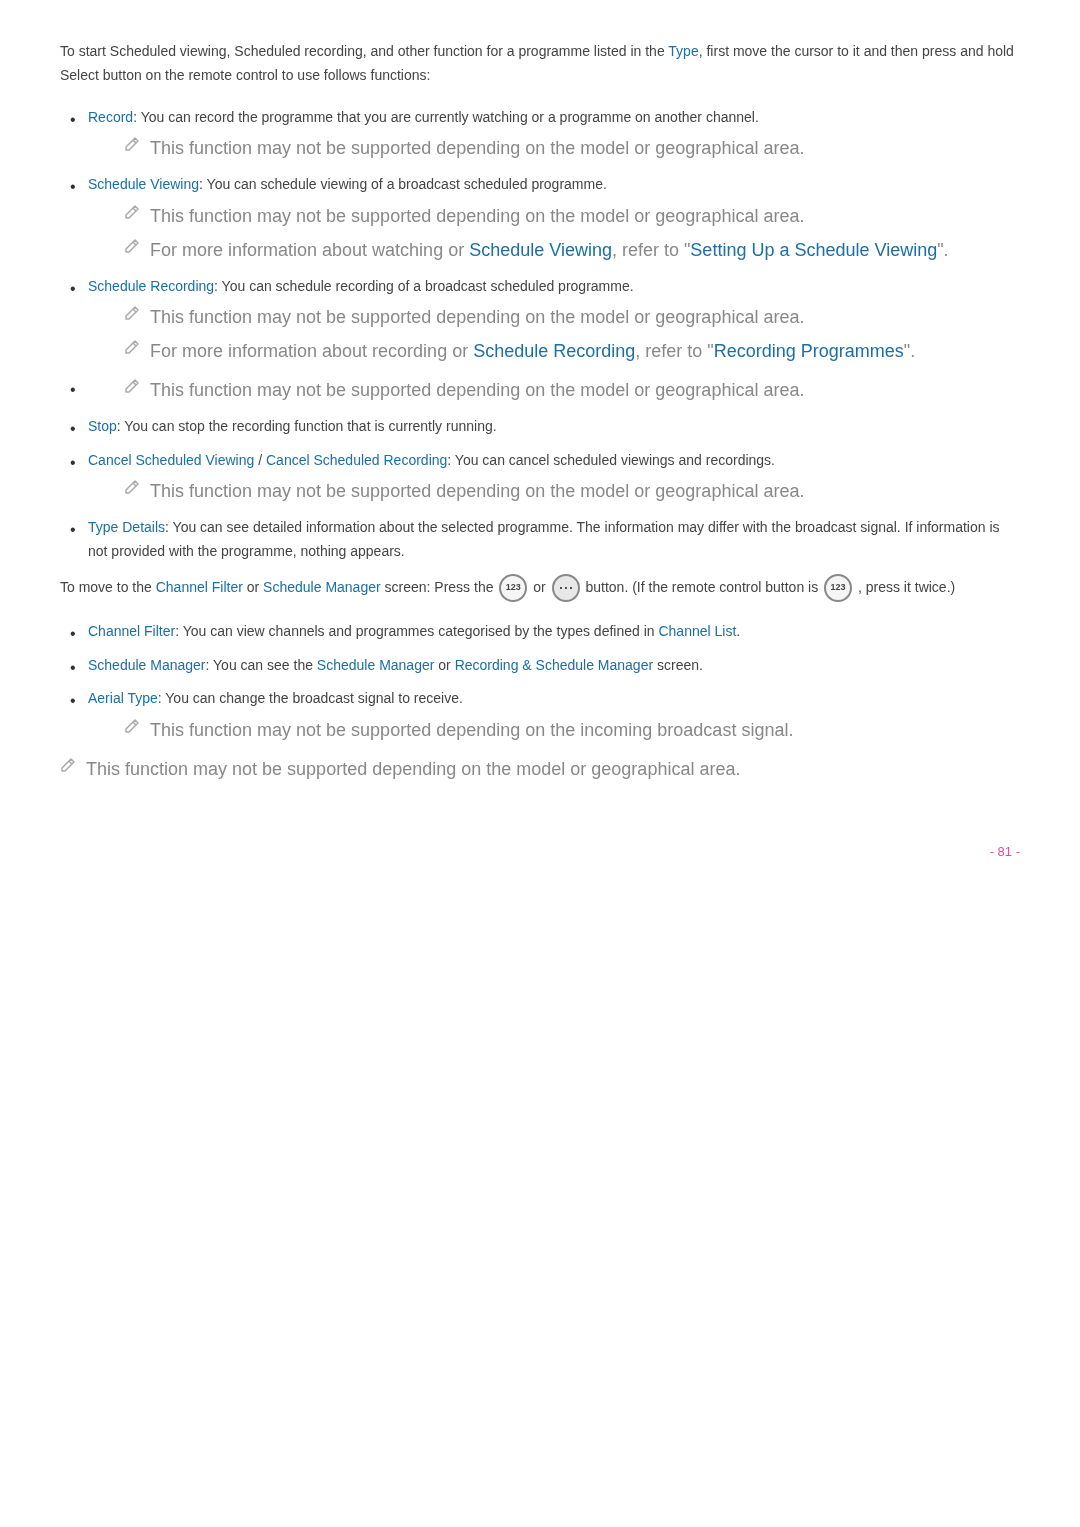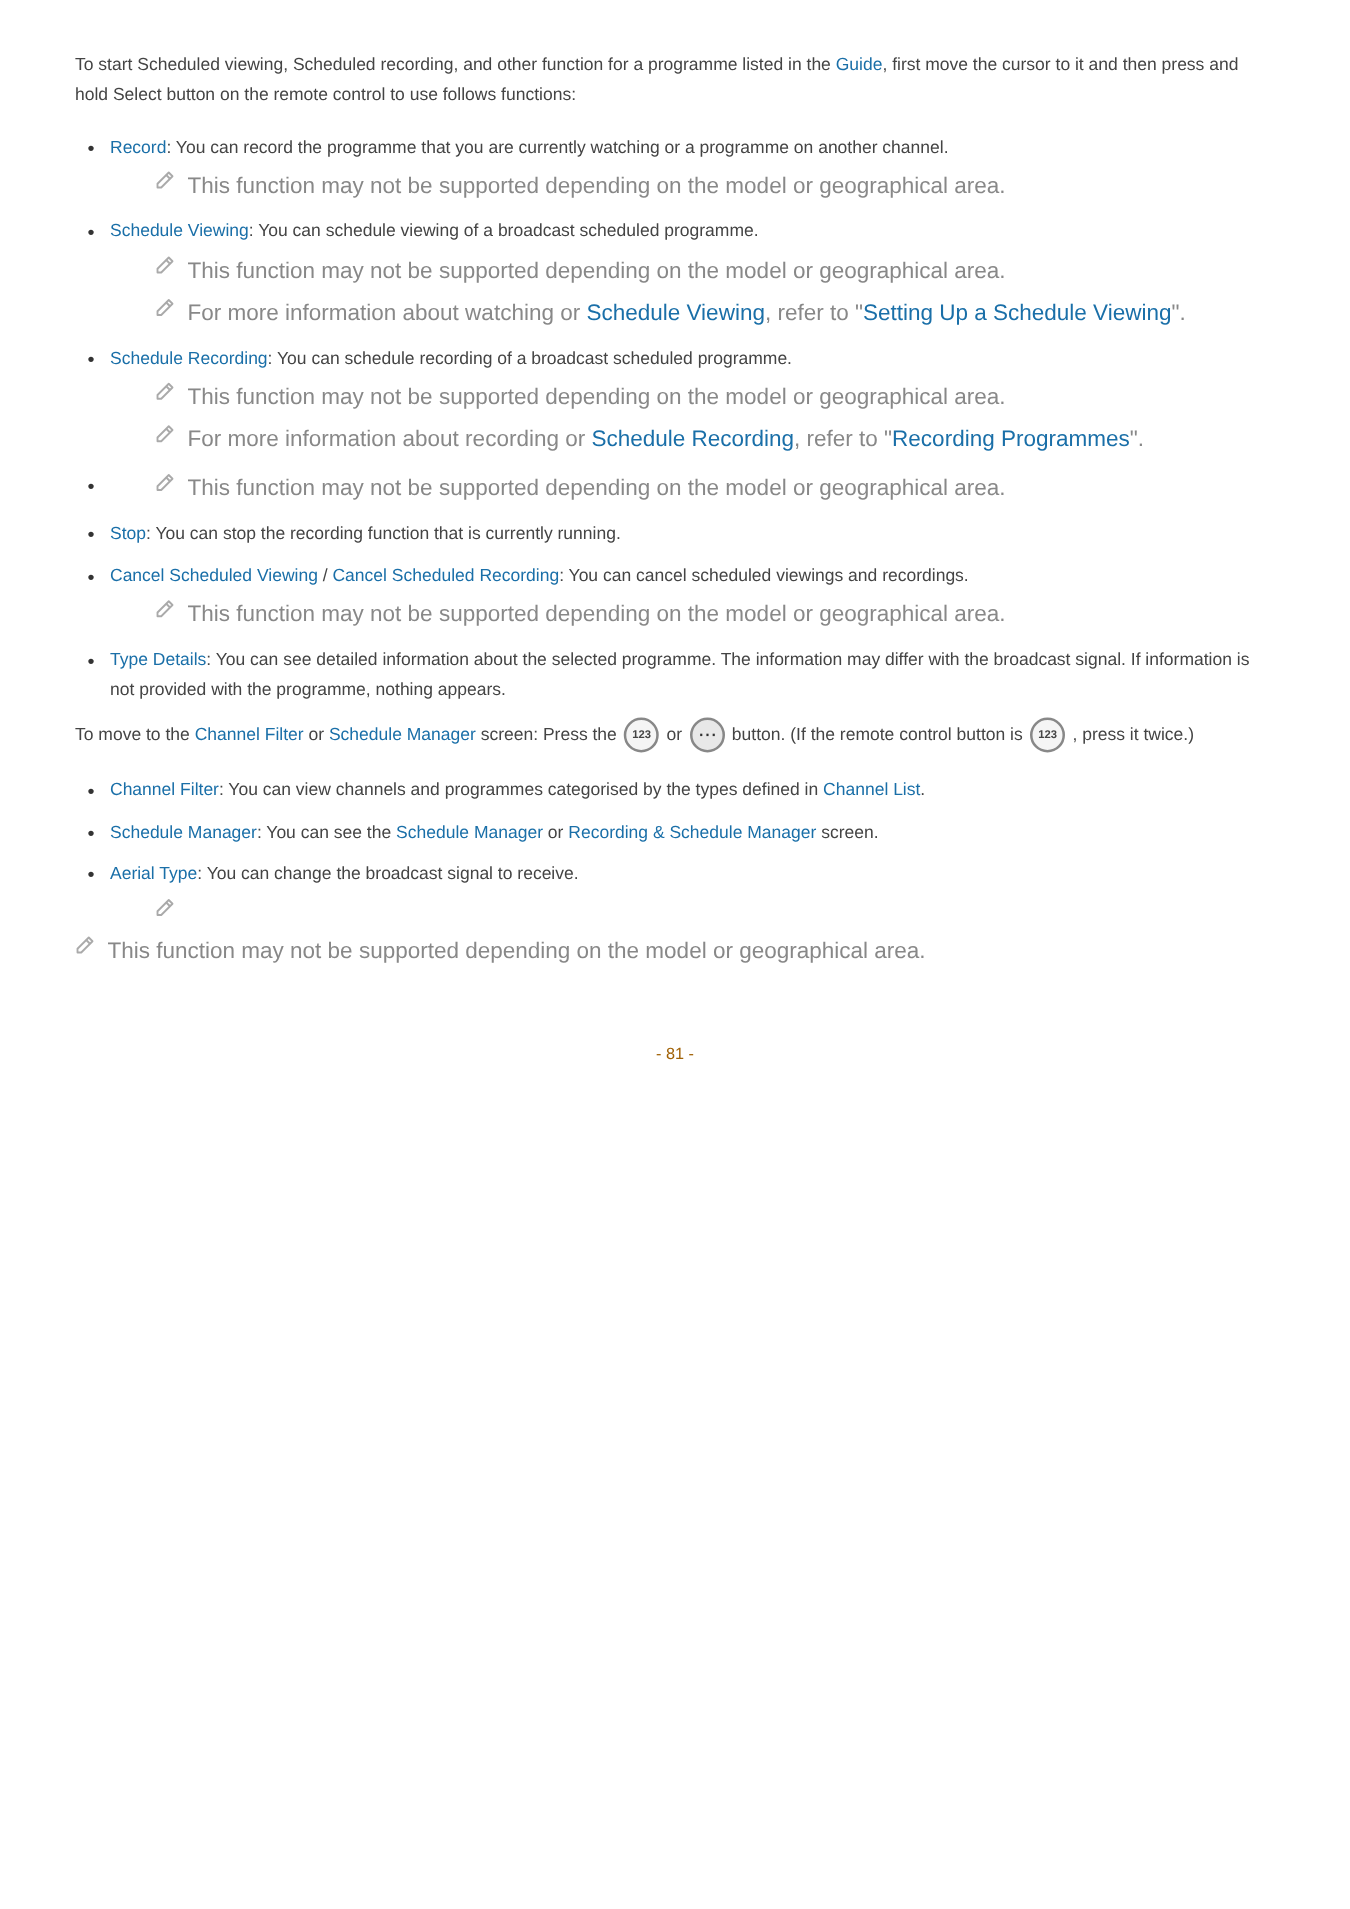--- a/index.html
+++ b/index.html
@@ -101,22 +101,22 @@
       border-radius: 50%;
       border: 2px solid #555;
       font-size: 16px;
       color: #333;
       vertical-align: middle;
       margin: 0 2px;
       background: #f5f5f5;
       letter-spacing: -1px;
     }
     .footer {
-      text-align: center;
-      color: #a16207;
+      text-align: right;
+      color: #ec4899;
       font-size: 13px;
       margin-top: 60px;
     }
     .pencil-icon svg {
       width: 16px;
       height: 16px;
     }
     .sub-note-block {
       display: flex;
       align-items: flex-start;
@@ -124,21 +124,21 @@
       margin-top: 4px;
       margin-bottom: 4px;
     }
   </style>
 </head>
 <body>
 
 <div class="content">
 
   <p class="intro-text">
-    <span>To start Scheduled viewing, Scheduled recording, and other function for a programme listed in the </span><a class="link-text">Guide</a><span>, first move the cursor to it and then press and hold Select button on the remote control to use follows functions:</span>
+    <span>To start Scheduled viewing, Scheduled recording, and other function for a programme listed in the </span><a class="link-text">Type</a><span>, first move the cursor to it and then press and hold Select button on the remote control to use follows functions:</span>
   </p>
 
   <ul class="main-list">
 
     <li>
       <span><a class="link-text">Record</a><span>: You can record the programme that you are currently watching or a programme on another channel.</span></span>
       <div class="note-block">
         <span class="note-icon pencil-icon">
           <svg viewBox="0 0 16 16" fill="none" xmlns="http://www.w3.org/2000/svg">
             <path d="M11 2L14 5L5 14H2V11L11 2Z" stroke="#aaa" stroke-width="1.5" stroke-linejoin="round"></path>
@@ -250,20 +250,21 @@
 
     <li>
       <span><a class="link-text">Aerial Type</a><span>: You can change the broadcast signal to receive.</span></span>
       <div class="note-block">
         <span class="note-icon pencil-icon">
           <svg viewBox="0 0 16 16" fill="none" xmlns="http://www.w3.org/2000/svg">
             <path d="M11 2L14 5L5 14H2V11L11 2Z" stroke="#aaa" stroke-width="1.5" stroke-linejoin="round"></path>
             <path d="M9 4L12 7" stroke="#aaa" stroke-width="1.5"></path>
           </svg>
         </span>
+        <span class="note-text">This function may not be supported depending on the incoming broadcast signal.</span>
       </div>
     </li>
 
   </ul>
 
   <div class="sub-note-block" style="padding-left:0; margin-top:10px;">
     <span class="note-icon pencil-icon">
       <svg viewBox="0 0 16 16" fill="none" xmlns="http://www.w3.org/2000/svg">
         <path d="M11 2L14 5L5 14H2V11L11 2Z" stroke="#aaa" stroke-width="1.5" stroke-linejoin="round"></path>
         <path d="M9 4L12 7" stroke="#aaa" stroke-width="1.5"></path>

